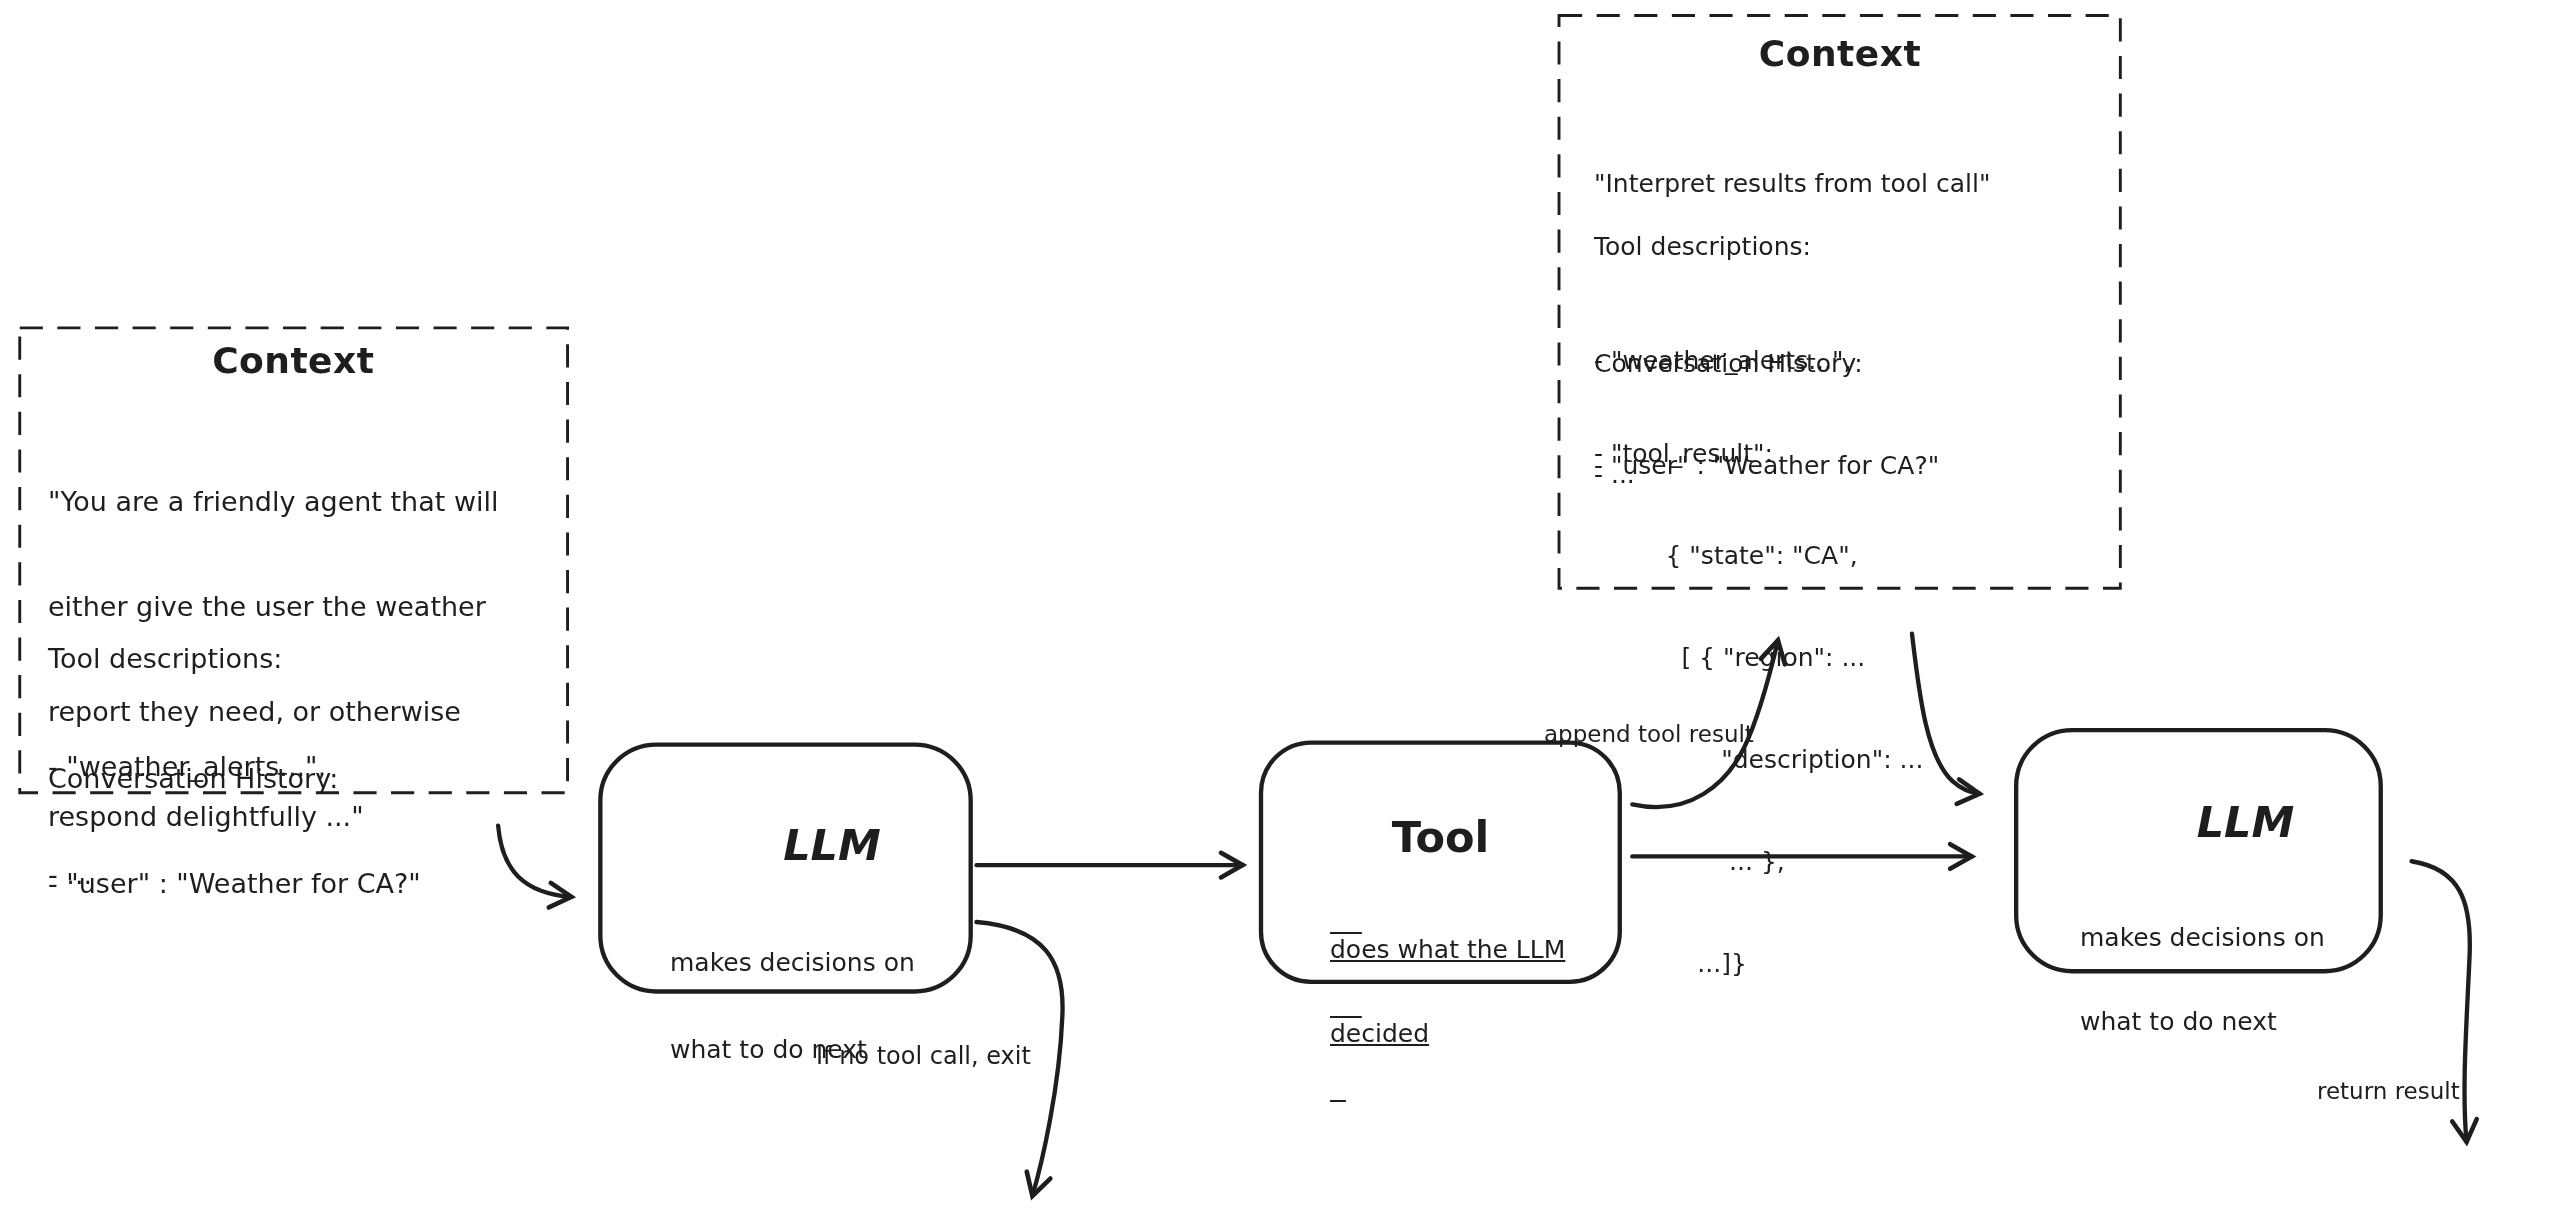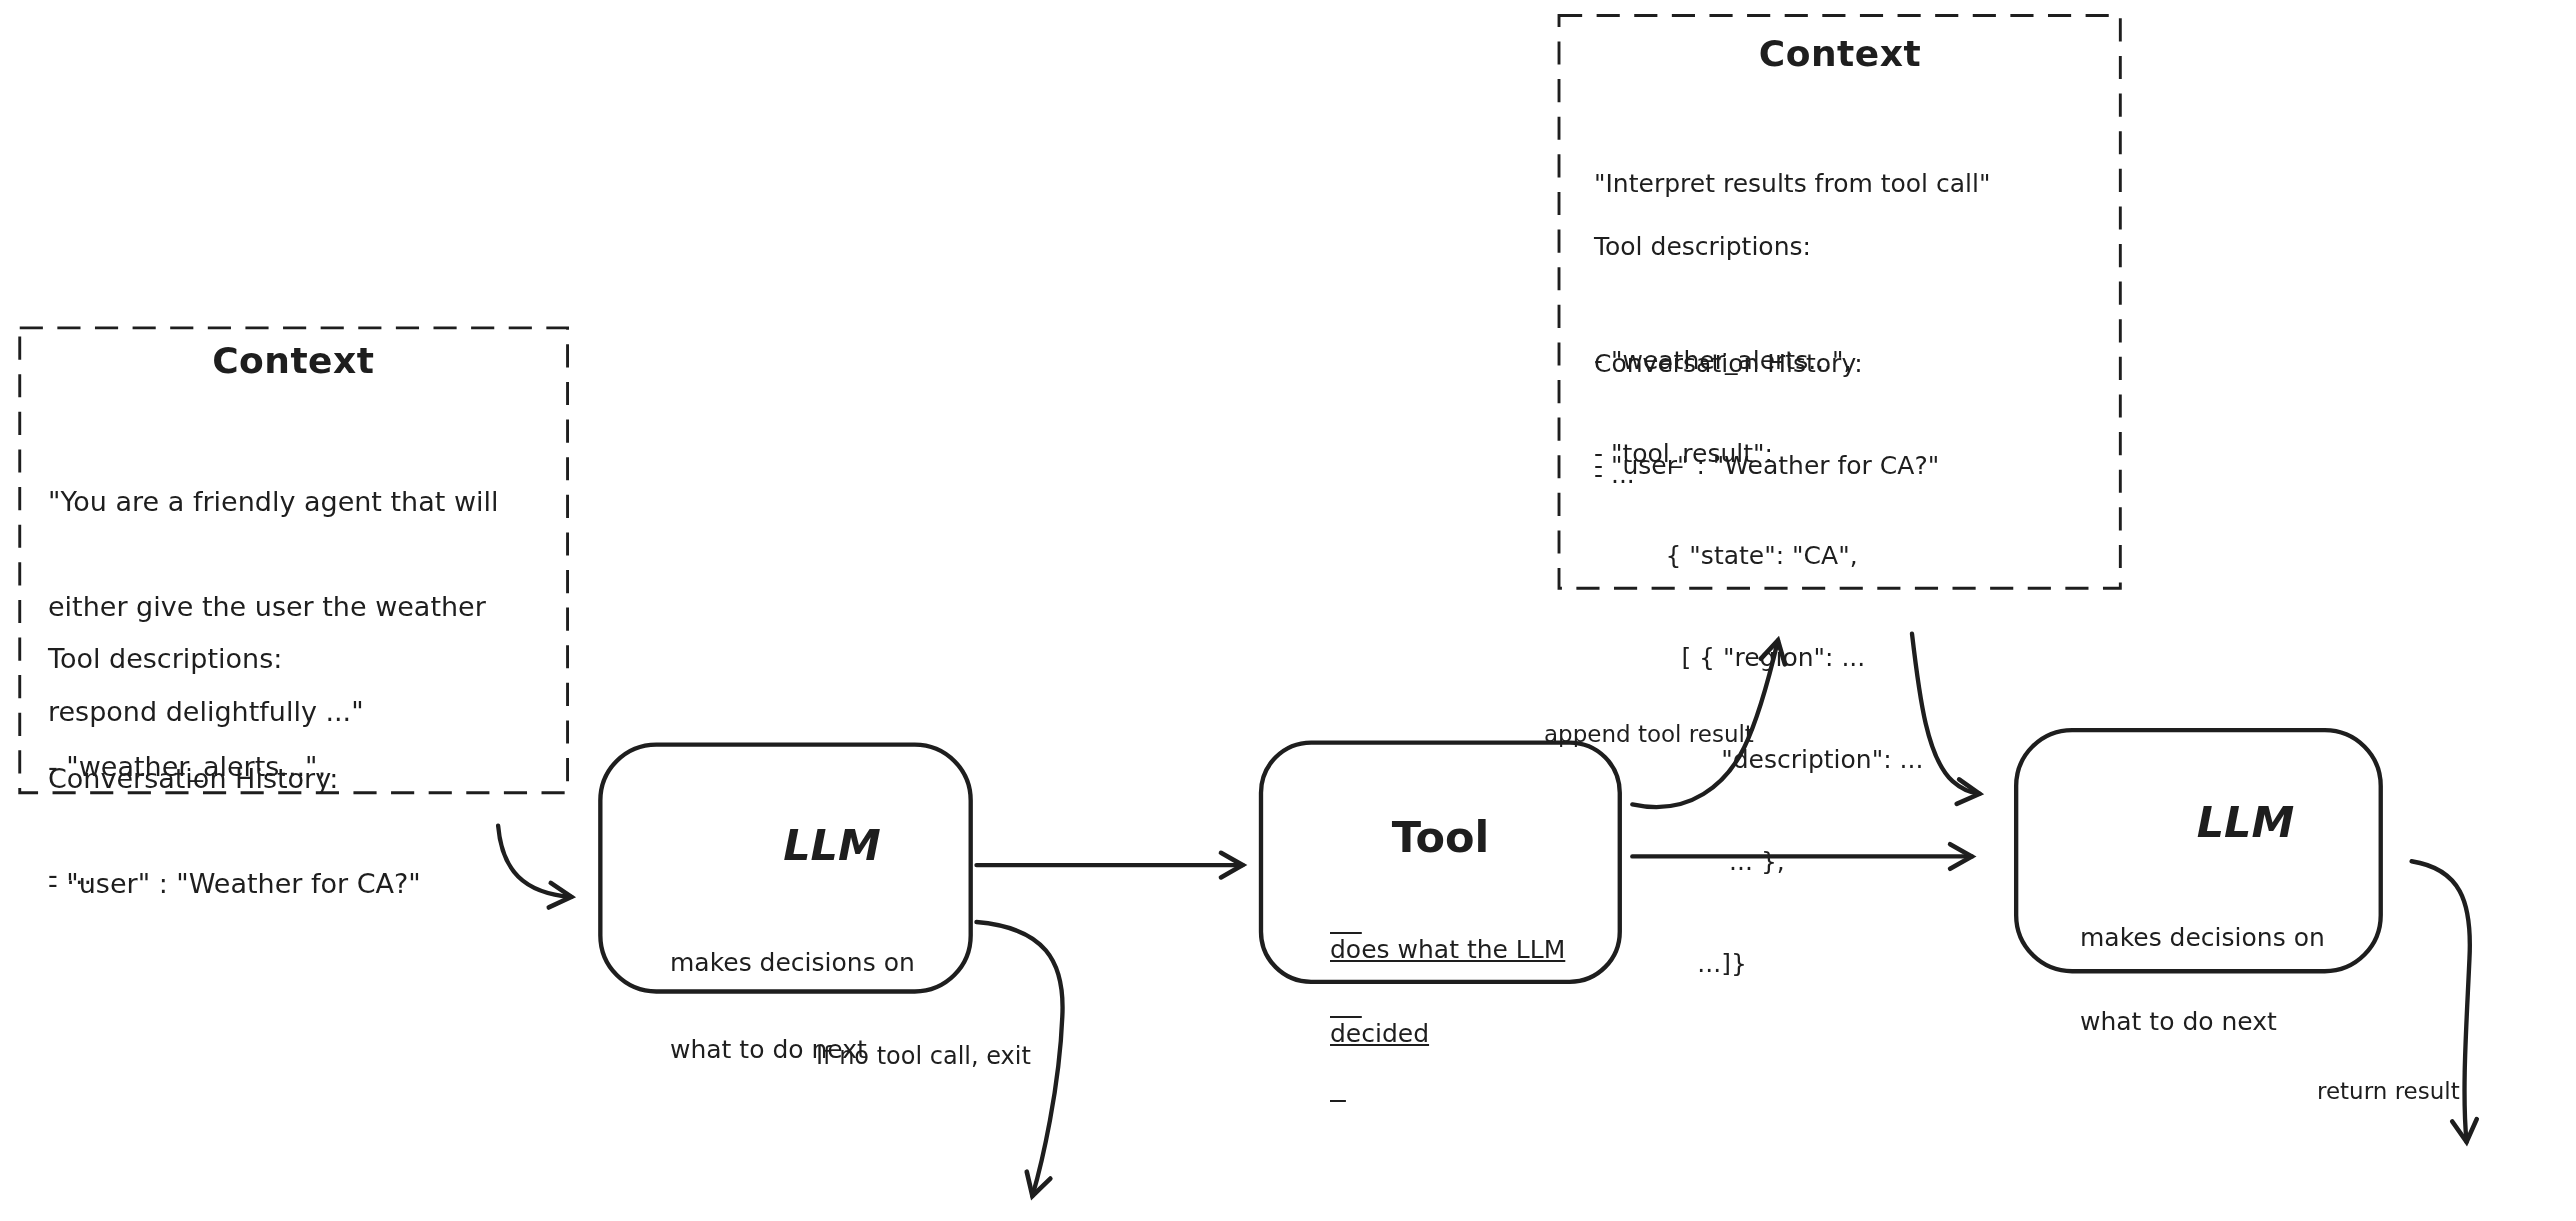--- a/index.html
+++ b/index.html
@@ -49,20 +49,21 @@
     <path class="arrow" d="M 1692 888 L 2044 888" marker-end="url(#ah)"></path>
     <path class="arrow" d="M 1982 657 C 1990 726 1998 786 2024 810 C 2034 819 2042 822 2052 823" marker-end="url(#ah)"></path>
     <path class="arrow" d="M 2500 893 C 2550 901 2563 934 2560 994 C 2557 1062 2552 1132 2557 1184" marker-end="url(#ah)"></path>
   </svg>
 
   <div class="t box-title" style="left:19.3px; top:340px; width:548px;">Context</div>
 
   <div class="t body" style="left:48px; top:414px; line-height:35px;">
     <div>"You are a friendly agent that will</div>
     <div>either give the user the weather</div>
+    <div>report they need, or otherwise</div>
     <div>respond delightfully ..."</div>
   </div>
 
   <div class="t body" style="left:48px; top:569px; line-height:36px;">
     <div>Tool descriptions:</div>
     <div>- "weather_alerts...",</div>
     <div>- ...</div>
   </div>
 
   <div class="t body" style="left:48px; top:691px; line-height:35px;">

